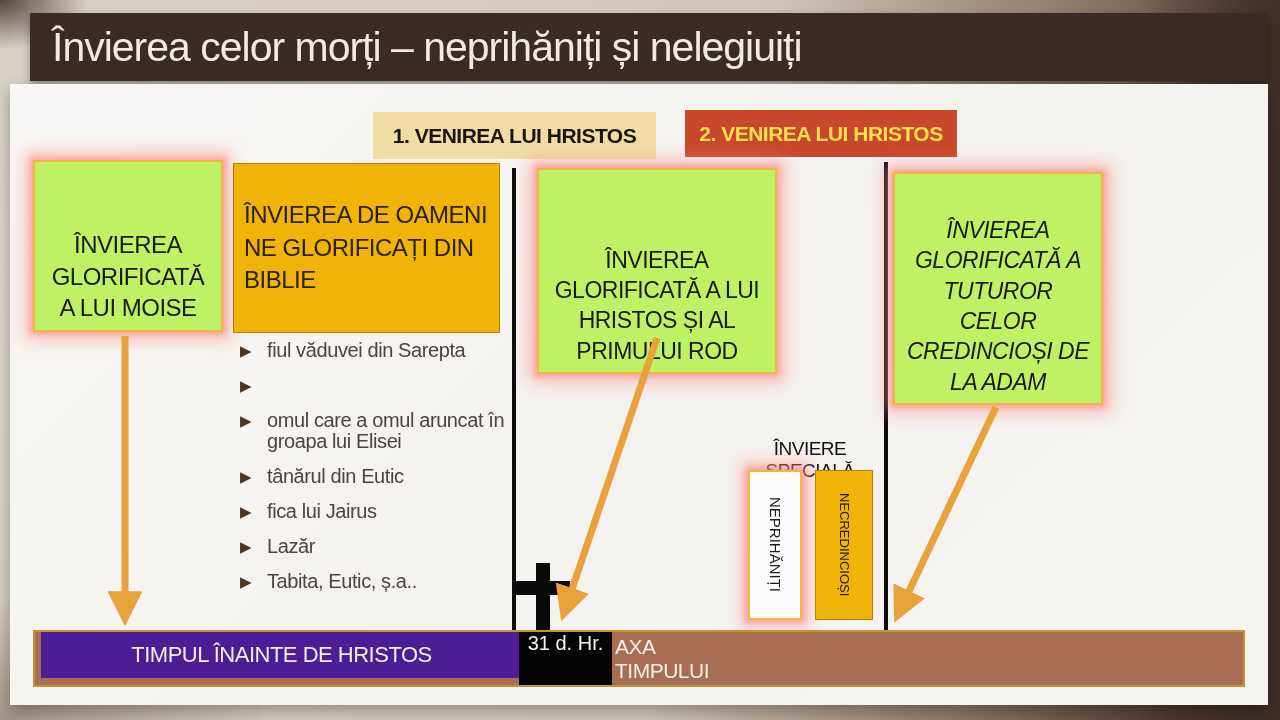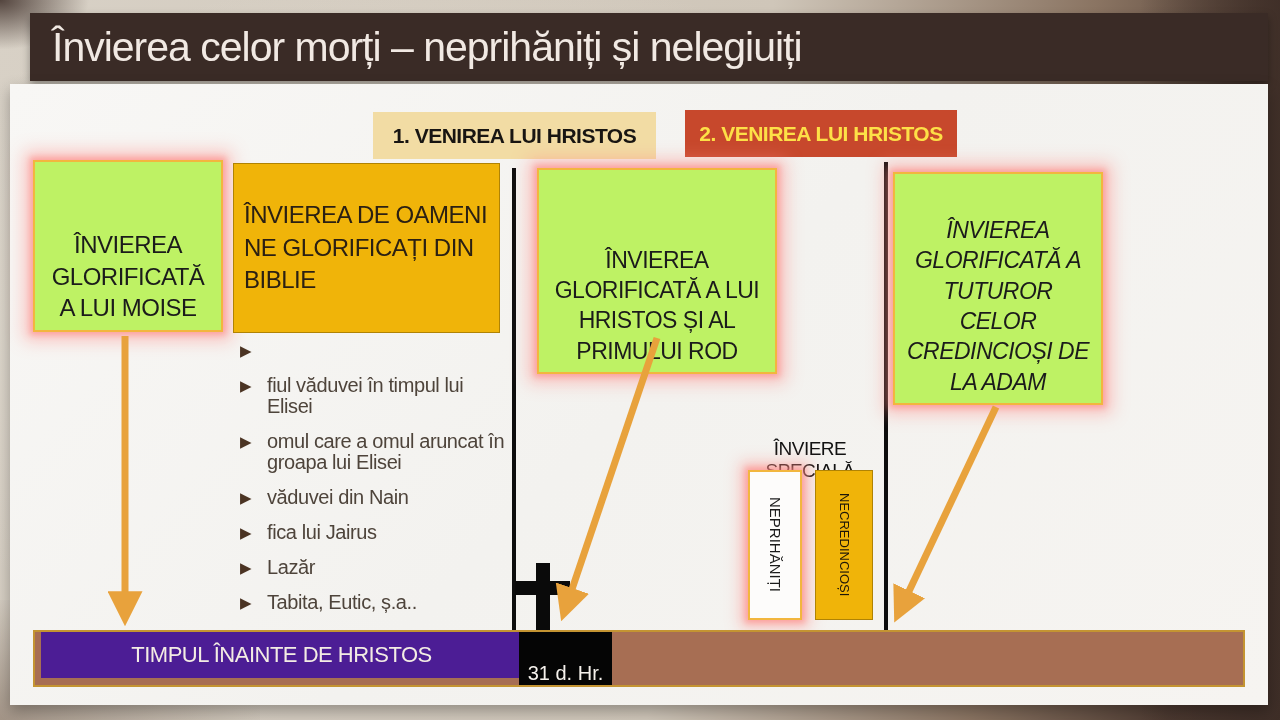--- a/index.html
+++ b/index.html
@@ -119,21 +119,21 @@
   }
   .tl-before {
     position: absolute; left: 6px; top: 0; width: 481px; height: 46px;
     background: #4c1d95; color: #f3ece4;
     display: flex; align-items: center; justify-content: center;
     font-size: 22px; letter-spacing: -0.5px;
   }
   .tl-year {
     position: absolute; left: 484px; top: 0; width: 93px; height: 53px;
     background: #050505; color: #f5f1ec;
-    display: flex; align-items: flex-end; justify-content: center;
+    display: flex; align-items: flex-start; justify-content: center;
     font-size: 20px;
   }
   .tl-axis {
     position: absolute; left: 580px; top: 0; width: 130px; height: 53px;
     color: #f6efe8;
     display: flex; align-items: center; justify-content: center;
     font-size: 21px; letter-spacing: -0.5px;
   }
   .tl-end {
     position: absolute; left: 712px; top: 0; width: 140px; height: 53px;
@@ -175,32 +175,32 @@
   <span>ÎNVIEREA GLORIFICATĂ A LUI MOISE</span>
 </div>
 
 <div class="box-unglorified">
   <span>ÎNVIEREA DE OAMENI NE GLORIFICAȚI DIN BIBLIE</span>
 </div>
 
 <ul class="bullet-list">
   <li>
       <span class="glyph">▶</span>
-    </li>
-  <li>
-      <span class="glyph">▶</span>
-      <span>fiul văduvei în timpul lui Elisei</span>
+      <span>fiul văduvei din Sarepta</span>
+    </li>
+  <li>
+      <span class="glyph">▶</span>
     </li>
   <li>
       <span class="glyph">▶</span>
       <span>omul care a omul aruncat în groapa lui Elisei</span>
     </li>
   <li>
       <span class="glyph">▶</span>
-      <span>văduvei din Nain</span>
+      <span>tânărul din Eutic</span>
     </li>
   <li>
       <span class="glyph">▶</span>
       <span>fica lui Jairus</span>
     </li>
   <li>
       <span class="glyph">▶</span>
       <span>Lazăr</span>
     </li>
   <li>
@@ -230,20 +230,23 @@
   <div class="v"></div>
   <div class="h"></div>
 </div>
 
 <div class="timeline">
   <div class="tl-before">
     <span>TIMPUL ÎNAINTE DE HRISTOS</span>
   </div>
   <div class="tl-year">
     <span>31 d. Hr.</span>
+  </div>
+  <div class="tl-axis">
+    <span>AXA TIMPULUI</span>
   </div>
 </div>
 
 <svg class="arrows" viewBox="0 0 1280 720" xmlns="http://www.w3.org/2000/svg">
   <defs>
     <marker id="ah" markerWidth="5" markerHeight="5" refX="2.4" refY="2.5" orient="auto">
       <path d="M0,0 L5,2.5 L0,5 Z" fill="#e8a23c"></path>
     </marker>
   </defs>
   <line x1="125" y1="336" x2="125" y2="608" stroke="#e8a23c" stroke-width="7" marker-end="url(#ah)"></line>

